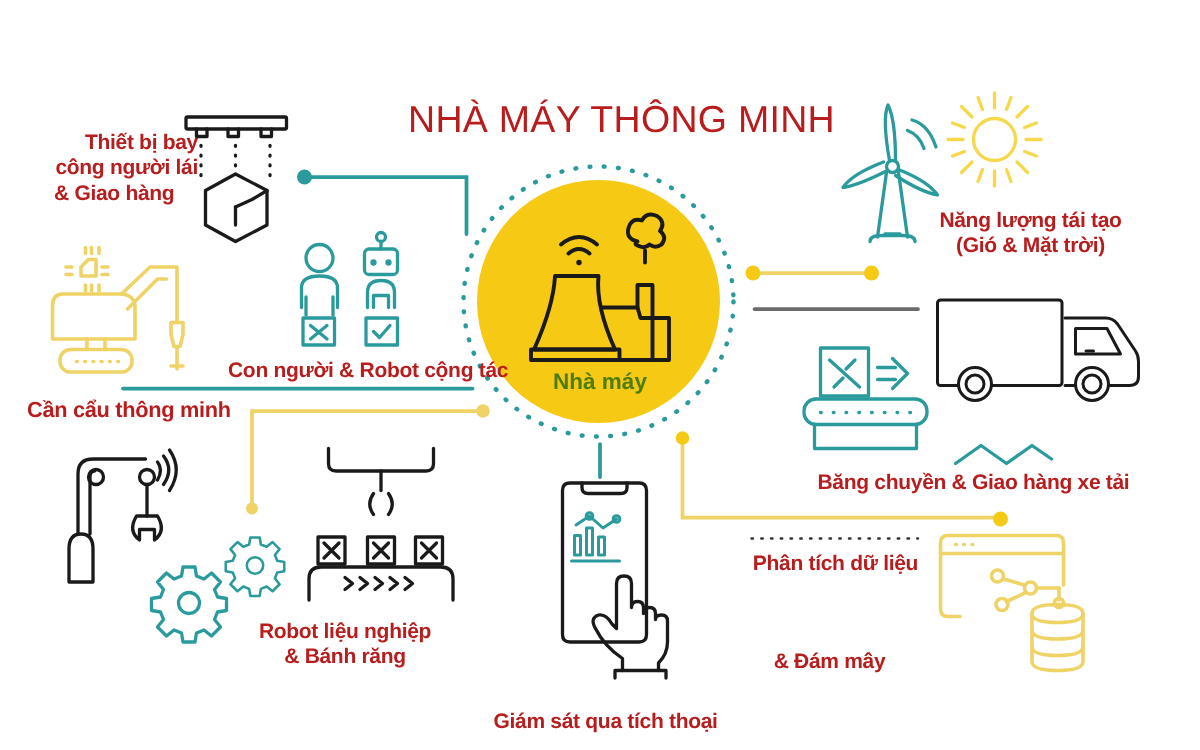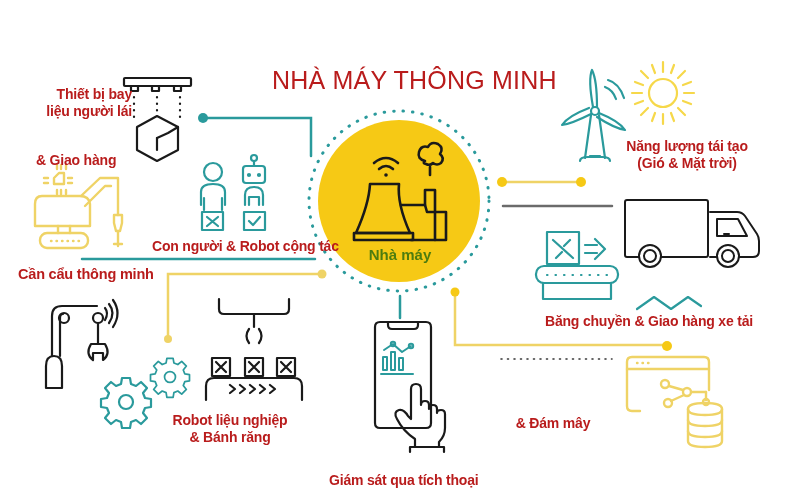--- a/index.html
+++ b/index.html
@@ -262,36 +262,37 @@
       <line x1="691" y1="104" x2="683" y2="101"></line>
     </g>
   </g>
 </svg>
 
 <div class="title">NHÀ MÁY THÔNG MINH</div>
 <div class="hub-label">Nhà máy</div>
 
 <div class="lbl right" style="left:18px; top:86px; width:114px;">
   <span class="line2">Thiết bị bay</span>
-  <span class="line2">liệu người lái</span>
-  <span class="line2" style="text-align:left; padding-left:18px;margin-top:32px;">&amp; Giao hàng</span>
+  <span class="line2">công người lái</span>
+  <span class="line2" style="text-align:left; padding-left:18px;">&amp; Giao hàng</span>
 </div>
 
 <div class="lbl" style="left:152px; top:238px;">Con người &amp; Robot cộng tác</div>
 
 <div class="lbl" style="left:18px; top:266px; font-size:14.5px;">Cần cẩu thông minh</div>
 
 <div class="lbl center" style="left:160px; top:412px; width:140px;">
   <span class="line2">Robot liệu nghiệp</span>
   <span class="line2">&amp; Bánh răng</span>
 </div>
 
 <div class="lbl" style="left:329px; top:472px;">Giám sát qua tích thoại</div>
 
 <div class="lbl center" style="left:492px; top:367px; width:130px;">
+  <span class="line2">Phân tích dữ liệu</span>
   <span class="line2" style="padding-right:8px;margin-top:48px;">&amp; Đám mây</span>
 </div>
 
 <div class="lbl" style="left:545px; top:313px;">Băng chuyền &amp; Giao hàng xe tải</div>
 
 <div class="lbl center" style="left:622px; top:138px; width:130px;">
   <span class="line2">Năng lượng tái tạo</span>
   <span class="line2">(Gió &amp; Mặt trời)</span>
 </div>
 

